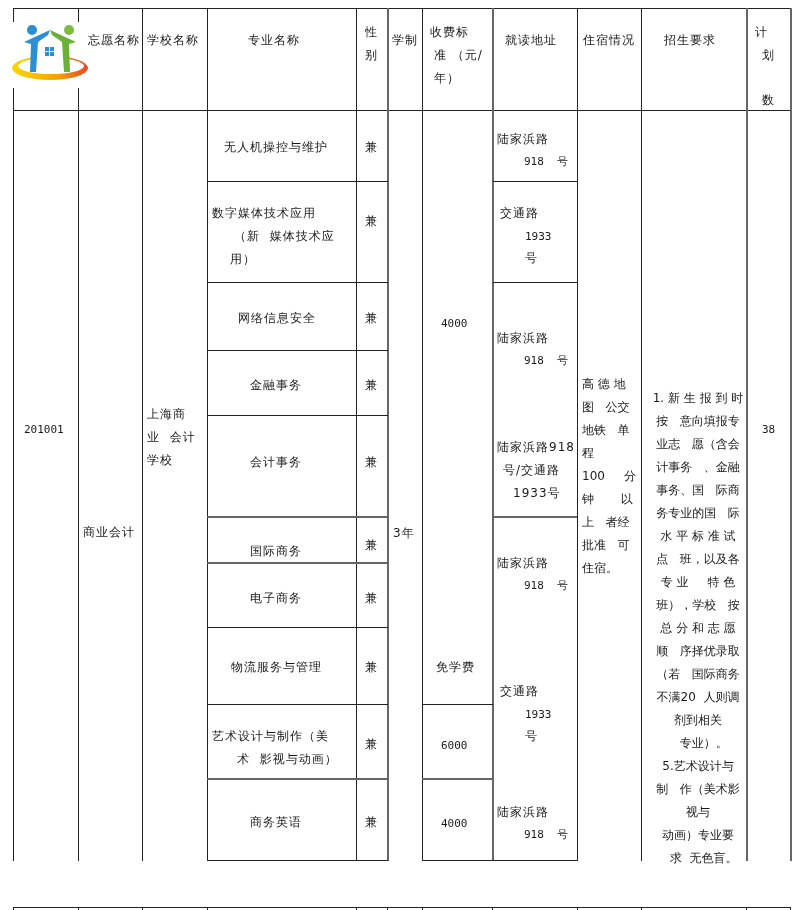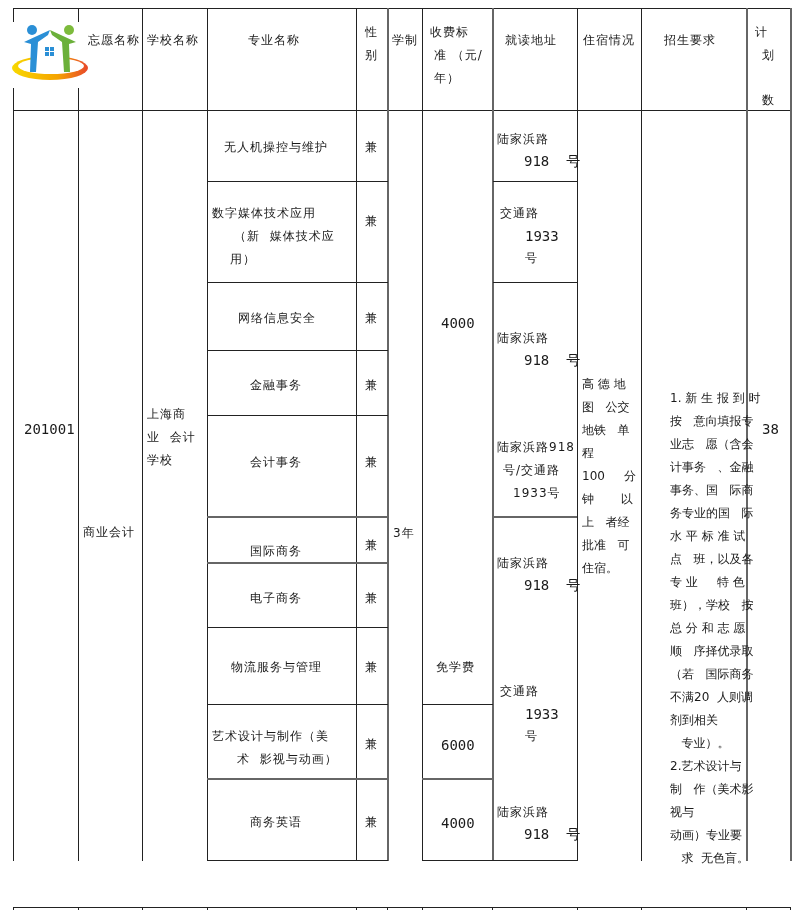--- a/index.html
+++ b/index.html
@@ -4,21 +4,21 @@
 <style>
   html, body { margin: 0; padding: 0; background: #ffffff; }
   body { width: 800px; height: 910px; position: relative; overflow: hidden;
          font-family: "DejaVu Sans", "Liberation Sans", sans-serif; color: #1a1a1a; }
   .page { position: absolute; left: 0; top: 0; width: 800px; height: 670px; }
   .vline { position: absolute; width: 1px; background: #222; }
   .vline.g { background: #666; width: 2px; }
   .hline { position: absolute; height: 1px; background: #222; }
   .hline.g { background: #666; height: 2px; }
   .txt { position: absolute; white-space: pre; font-size: 12px; line-height: 23px; letter-spacing: 1px; }
-  .num { font-family: "DejaVu Sans Mono", "Liberation Mono", monospace; font-size: 14px; letter-spacing: 0; }
+  .num { font-family: "DejaVu Sans Mono", "Liberation Mono", monospace; font-size: 11px; letter-spacing: 0; }
   .logo { position: absolute; left: 10px; top: 22px; width: 80px; height: 62px; background: #fff; }
 </style>
 </head>
 <body>
 
 <div class="page">
 
   <div class="logo">
     <svg width="80" height="62" viewBox="0 0 80 62">
       <defs>
@@ -199,37 +199,37 @@
     <div class="txt" style="position:relative; letter-spacing:0;">图   公交</div>
     <div class="txt" style="position:relative; letter-spacing:0;">地铁   单</div>
     <div class="txt" style="position:relative; letter-spacing:0;">程</div>
     <div class="txt" style="position:relative; letter-spacing:0;">100     分</div>
     <div class="txt" style="position:relative; letter-spacing:0;">钟       以</div>
     <div class="txt" style="position:relative; letter-spacing:0;">上   者经</div>
     <div class="txt" style="position:relative; letter-spacing:0;">批准   可</div>
     <div class="txt" style="position:relative; letter-spacing:0;">住宿。</div>
   </div>
 
-  <div style="position:absolute; left:670px; top:387px; width:100px;">
+  <div style="position:absolute; left:648px; top:387px; width:100px;text-align:center;">
     <div class="txt" style="position:relative; letter-spacing:0;">1. 新 生 报 到 时</div>
     <div class="txt" style="position:relative; letter-spacing:0;">按   意向填报专</div>
     <div class="txt" style="position:relative; letter-spacing:0;">业志   愿（含会</div>
     <div class="txt" style="position:relative; letter-spacing:0;">计事务   、金融</div>
     <div class="txt" style="position:relative; letter-spacing:0;">事务、国   际商</div>
     <div class="txt" style="position:relative; letter-spacing:0;">务专业的国   际</div>
     <div class="txt" style="position:relative; letter-spacing:0;">水 平 标 准 试</div>
     <div class="txt" style="position:relative; letter-spacing:0;">点   班，以及各</div>
     <div class="txt" style="position:relative; letter-spacing:0;">专 业     特 色</div>
     <div class="txt" style="position:relative; letter-spacing:0;">班），学校   按</div>
     <div class="txt" style="position:relative; letter-spacing:0;">总 分 和 志 愿</div>
     <div class="txt" style="position:relative; letter-spacing:0;">顺   序择优录取</div>
     <div class="txt" style="position:relative; letter-spacing:0;">（若   国际商务</div>
     <div class="txt" style="position:relative; letter-spacing:0;">不满20  人则调</div>
     <div class="txt" style="position:relative; letter-spacing:0;">剂到相关</div>
     <div class="txt" style="position:relative; letter-spacing:0;">   专业）。</div>
-    <div class="txt" style="position:relative; letter-spacing:0;">2.艺术设计与</div>
+    <div class="txt" style="position:relative; letter-spacing:0;">5.艺术设计与</div>
     <div class="txt" style="position:relative; letter-spacing:0;">制   作（美术影</div>
     <div class="txt" style="position:relative; letter-spacing:0;">视与</div>
     <div class="txt" style="position:relative; letter-spacing:0;">动画）专业要</div>
     <div class="txt" style="position:relative; letter-spacing:0;">   求  无色盲。</div>
   </div>
 
 </div>
 
 </body></html>

